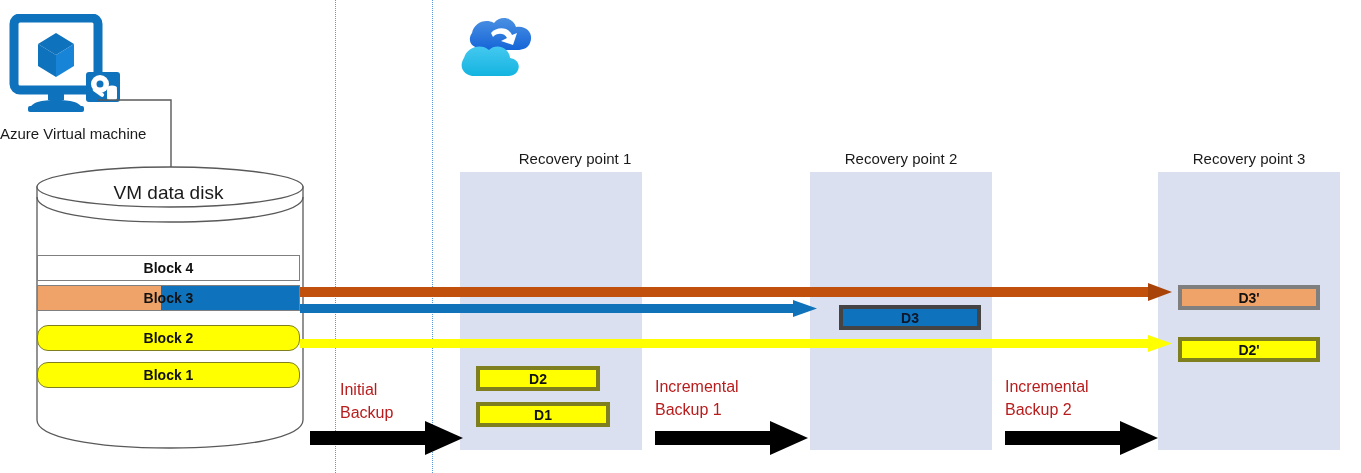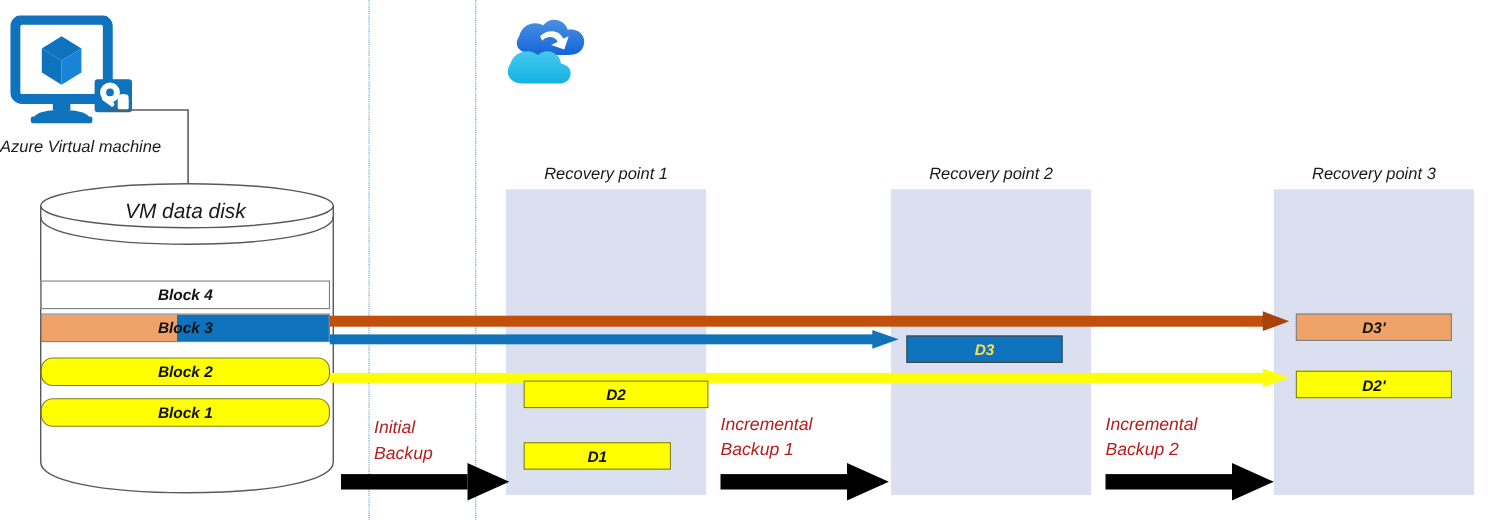--- a/index.html
+++ b/index.html
@@ -9,21 +9,20 @@
   }
   body {
     font-family: "Liberation Sans", sans-serif;
   }
   #canvas {
     position: relative;
     width: 1361px;
     height: 473px;
     background: #ffffff;
     overflow: hidden;
-    font-style: italic;
   }
   .abs { position: absolute; }
 
   
   #vm-icon { left: 8px; top: 14px; width: 120px; height: 100px; }
 
   .vm-label {
     position: absolute;
     left: 0px;
     top: 125px;
@@ -100,31 +99,31 @@
     font-size: 15px;
     color: #1a1a1a;
     text-align: center;
   }
 
   
   .dblock {
     position: absolute;
     height: 25px;
     box-sizing: border-box;
-    border: 1px solid #8b5cf6;
+    border: 4px solid #8b5cf6;
     font-size: 14px;
     font-weight: bold;
     color: #111;
     display: flex;
     align-items: center;
     justify-content: center;
     z-index: 6;
   }
   .d-yellow { background: #ffff00; border-color: #7f7f1f; }
-  .d-blue   { background: #0f72bc; border-color: #444; color: #fde047; }
+  .d-blue   { background: #0f72bc; border-color: #444; color: #0f172a; margin-left: 15px; }
   .d-orange { background: #f0a368; border-color: #7f7f7f; }
 
   
   #flow-layer { left: 0; top: 0; width: 1361px; height: 473px; z-index: 5; }
   #black-layer { left: 0; top: 0; width: 1361px; height: 473px; z-index: 4; }
 
   
   .step-label {
     position: absolute;
     font-size: 16px;
@@ -197,21 +196,21 @@
   </svg>
 
   <div class="disk-title">VM data disk</div>
 
   <div class="block block-white" style="top:255px">Block 4</div>
   <div class="block block-split" style="top:285px">Block 3</div>
   <div class="block block-yellow" style="top:325px">Block 2</div>
   <div class="block block-yellow" style="top:362px">Block 1</div>
 
   <div class="rp-panel" style="left:460px; width:182px"></div>
-  <div class="rp-label" style="left:460px; width:182px">Recovery point 1</div>
+  <div class="rp-label" style="left:484px; width:182px">Recovery point 1</div>
 
   <div class="rp-panel" style="left:810px; width:182px"></div>
   <div class="rp-label" style="left:810px; width:182px">Recovery point 2</div>
 
   <div class="rp-panel" style="left:1158px; width:182px"></div>
   <div class="rp-label" style="left:1158px; width:182px">Recovery point 3</div>
 
   <svg id="black-layer" class="abs">
 
     <g>
@@ -241,21 +240,21 @@
       <rect x="300" y="304" width="500" height="9" fill="#1073b9"></rect>
       <path d="M793 300 L817 308.5 L793 317 Z" fill="#1073b9"></path>
     </g>
 
     <g>
       <rect x="300" y="339" width="855" height="9" fill="#ffff00"></rect>
       <path d="M1148 335 L1172 343.5 L1148 352 Z" fill="#ffff00"></path>
     </g>
   </svg>
 
-  <div class="dblock d-yellow" style="left:476px; top:346px; width:168px">D2</div>
+  <div class="dblock d-yellow" style="left:476px; top:366px; width:124px">D2</div>
   <div class="dblock d-yellow" style="left:476px; top:402px; width:134px">D1</div>
 
   <div class="dblock d-blue" style="left:824px; top:305px; width:142px">D3</div>
 
   <div class="dblock d-orange" style="left:1178px; top:285px; width:142px">D3'</div>
   <div class="dblock d-yellow" style="left:1178px; top:337px; width:142px">D2'</div>
 
   <div class="step-label" style="left:340px; top:378px; width:92px">
     <div>Initial</div>
     <div>Backup</div>

